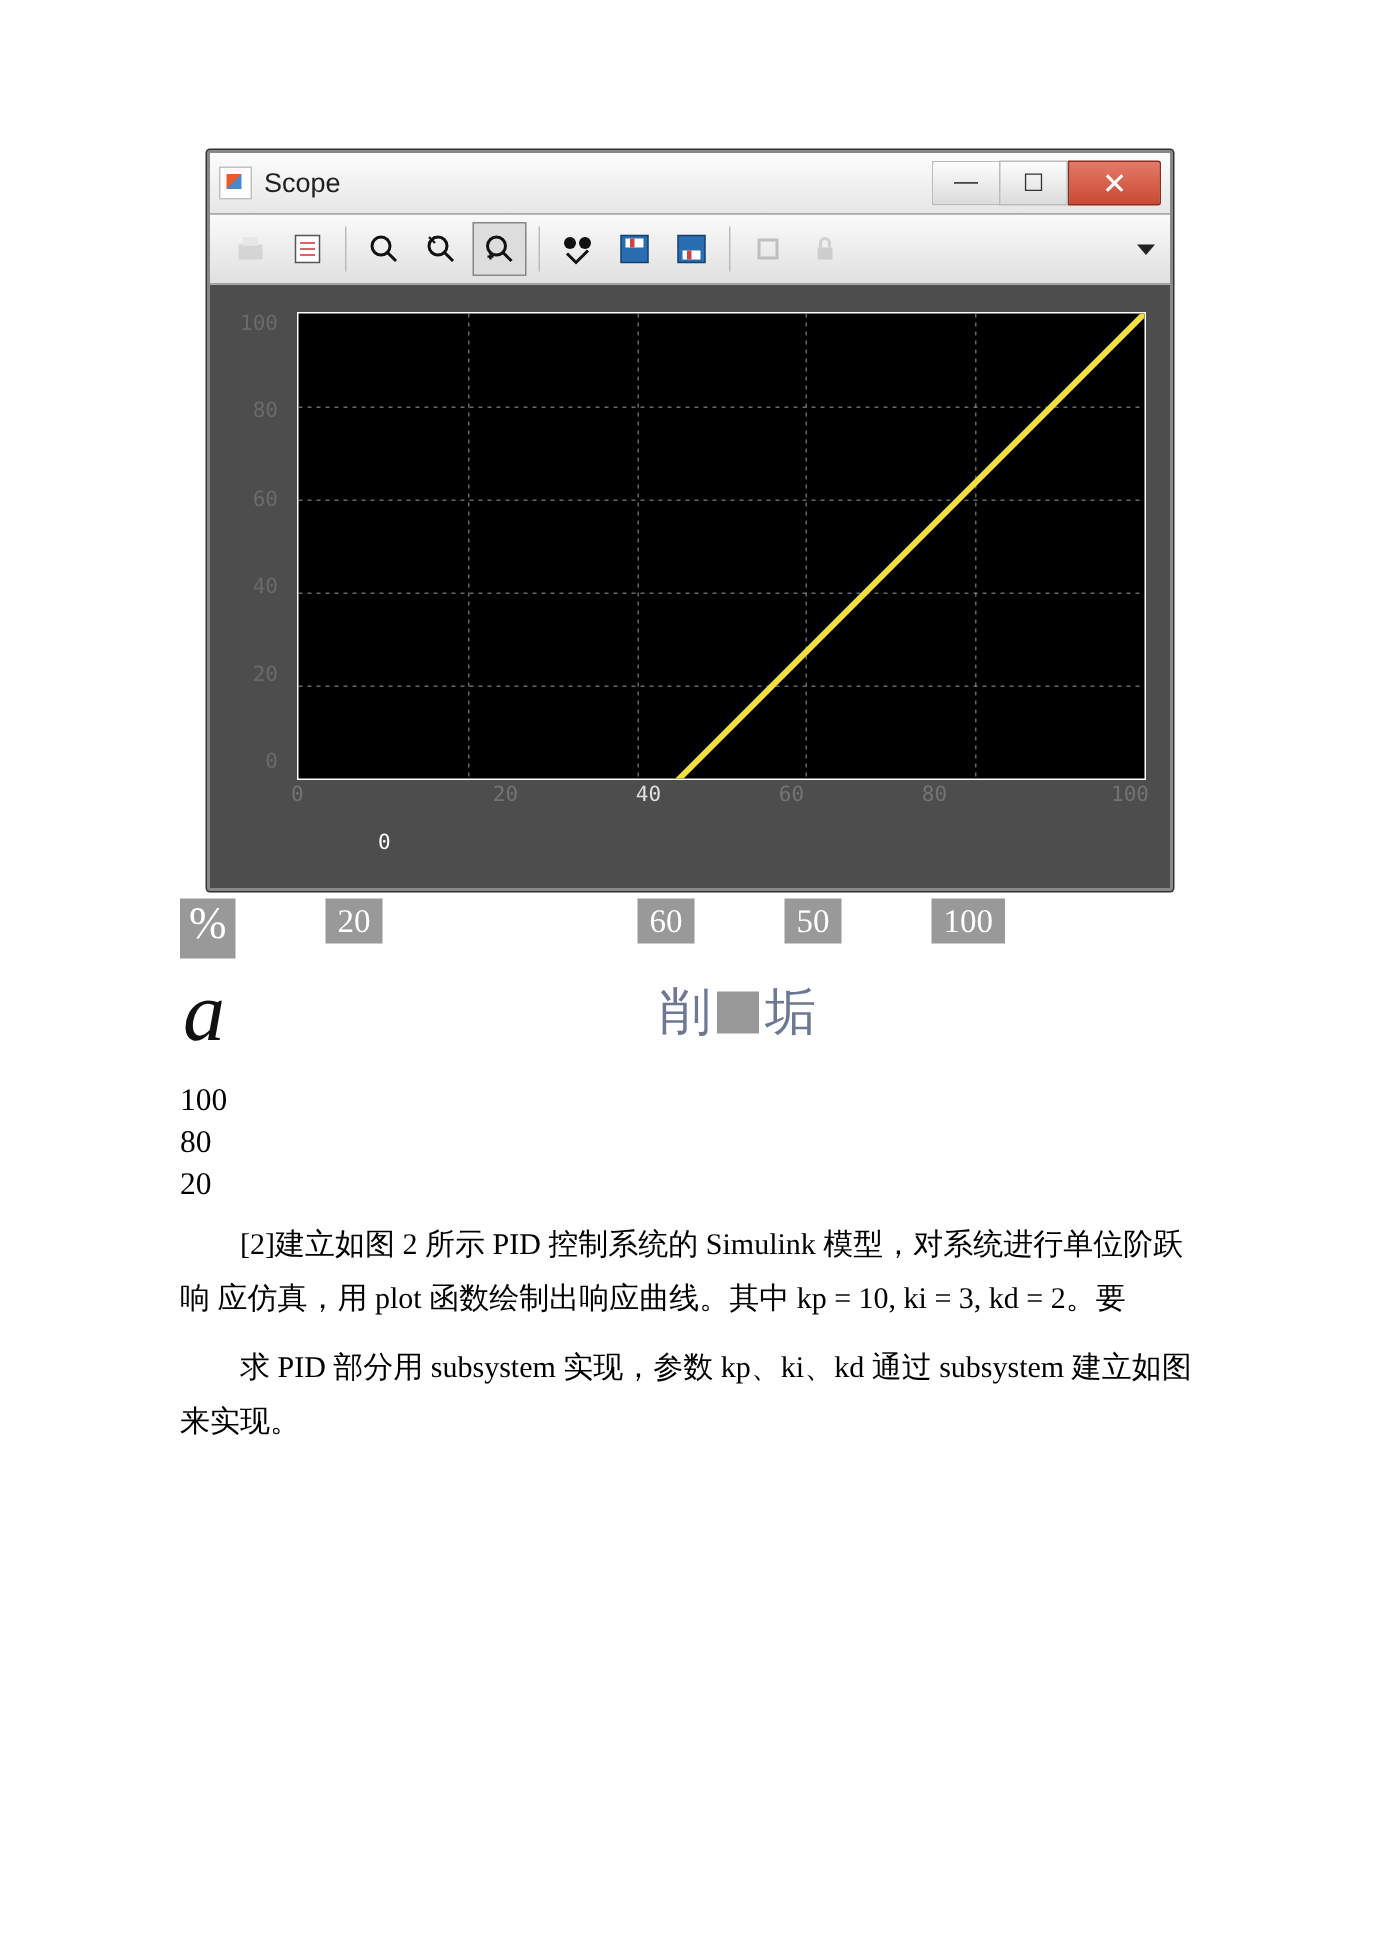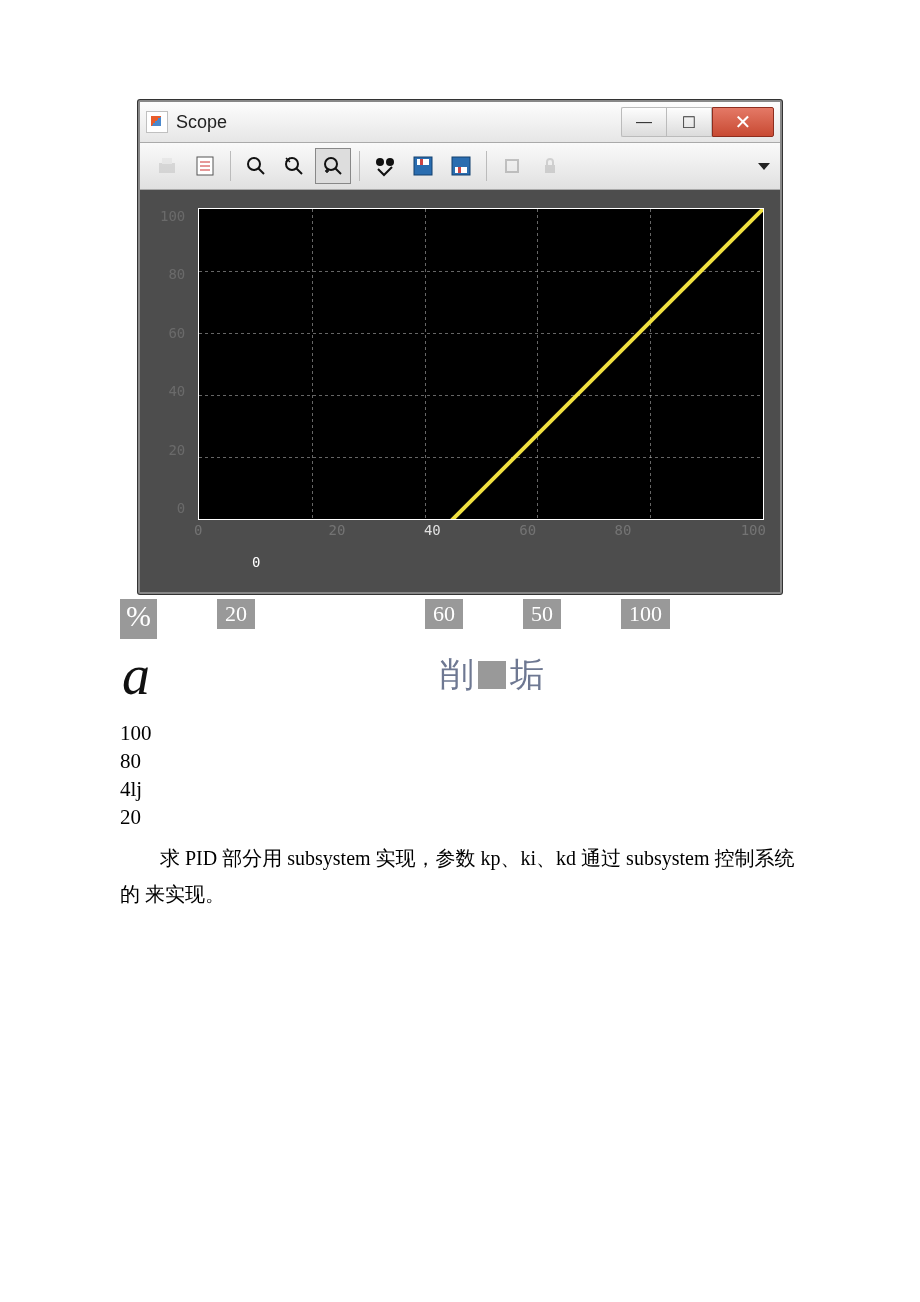--- a/index.html
+++ b/index.html
@@ -364,19 +364,19 @@
     <span class="chinese-block">
       <span>削</span>
       <span class="sq"></span>
       <span>垢</span>
     </span>
   </div>
 
   <div class="text-stack">
     <p>100</p>
     <p>80</p>
-    <p>4lj</p>
     <p>20</p>
   </div>
 
-  <p class="para indent">求 PID 部分用 subsystem 实现，参数 kp、ki、kd 通过 subsystem 控制系统的 来实现。</p>
+  <p class="para indent">[2]建立如图 2 所示 PID 控制系统的 Simulink 模型，对系统进行单位阶跃响 应仿真，用 plot 函数绘制出响应曲线。其中 kp = 10, ki = 3, kd = 2。要</p>
+  <p class="para indent">求 PID 部分用 subsystem 实现，参数 kp、ki、kd 通过 subsystem 建立如图 来实现。</p>
 
 </div>
 
 </body></html>

